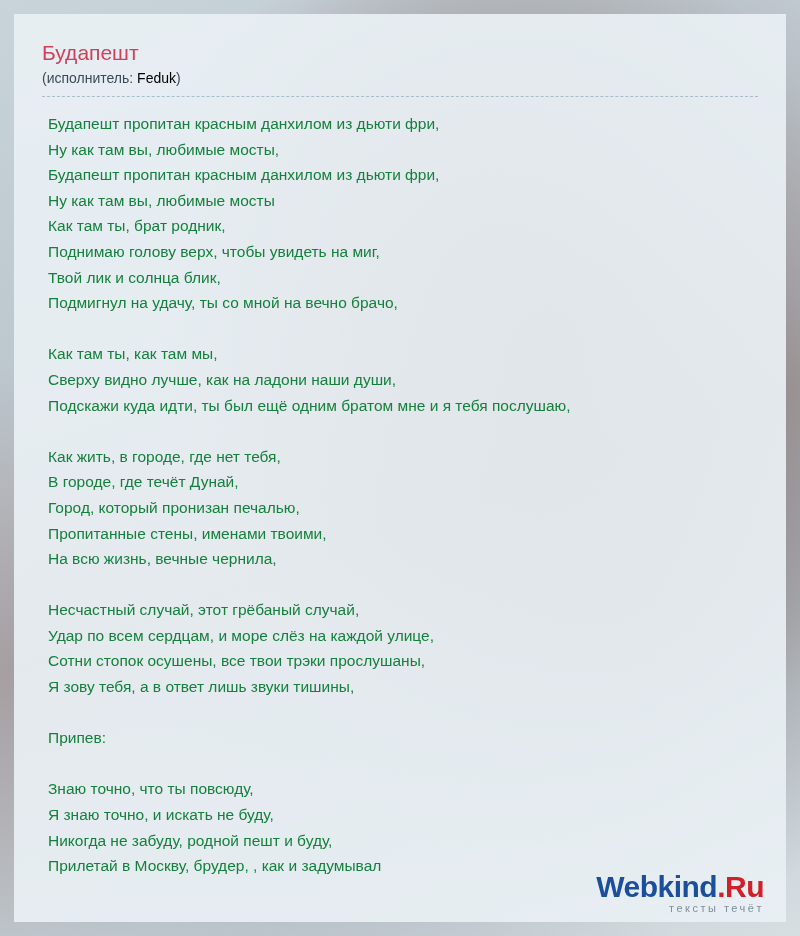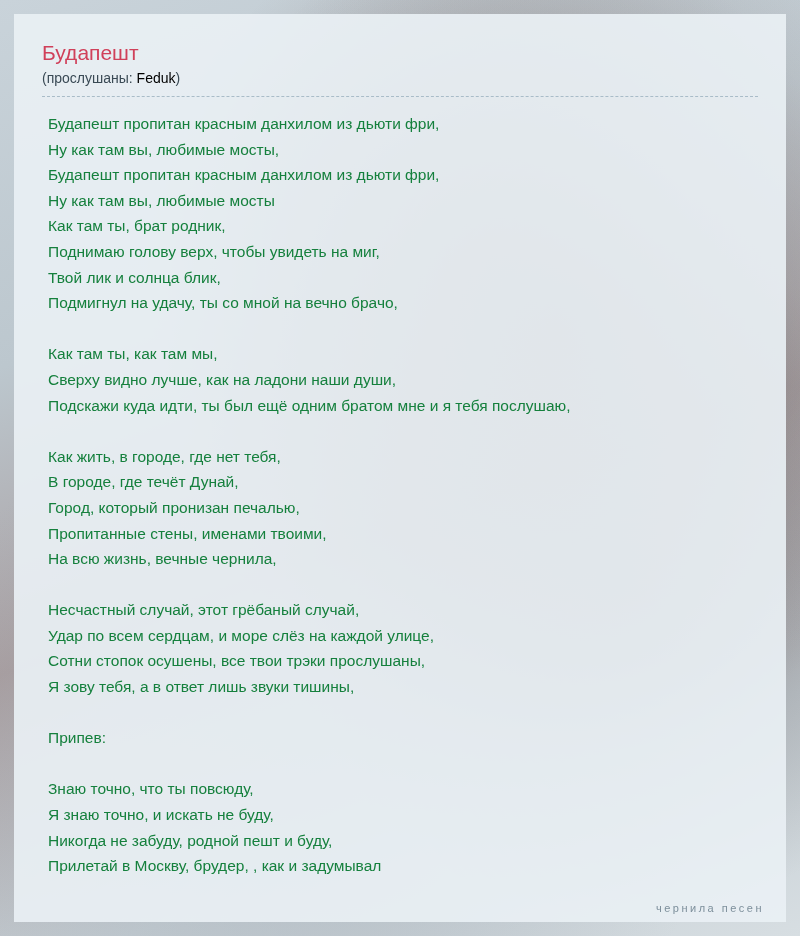--- a/index.html
+++ b/index.html
@@ -96,21 +96,21 @@
 </style>
 </head>
 <body>
 
 <div class="page">
   <div class="sheet">
 
     <h1 class="song-title">Будапешт</h1>
 
     <div class="artist-line">
-      <span>(прослушаны: </span><a class="artist-link" href="#">Feduk</a><span>)</span>
+      <span>(исполнитель: </span><a class="artist-link" href="#">Feduk</a><span>)</span>
     </div>
 
     <div class="lyrics">Будапешт пропитан красным данхилом из дьюти фри,
 Ну как там вы, любимые мосты,
 Будапешт пропитан красным данхилом из дьюти фри,
 Ну как там вы, любимые мосты
 Как там ты, брат родник,
 Поднимаю голову верх, чтобы увидеть на миг,
 Твой лик и солнца блик,
 Подмигнул на удачу, ты со мной на вечно брачо,
@@ -133,15 +133,16 @@
 Припев:
 
 Знаю точно, что ты повсюду,
 Я знаю точно, и искать не буду,
 Никогда не забуду, родной пешт и буду,
 Прилетай в Москву, брудер, , как и задумывал</div>
 
   </div>
 
   <div class="watermark">
-    <div class="wm-sub">чернила песен</div>
+    <div class="wm-main"><span class="wm-web">Web</span><span class="wm-kind">kind</span><span class="wm-ru">.Ru</span></div>
+    <div class="wm-sub">тексты течёт</div>
   </div>
 </div>
 
 </body></html>

